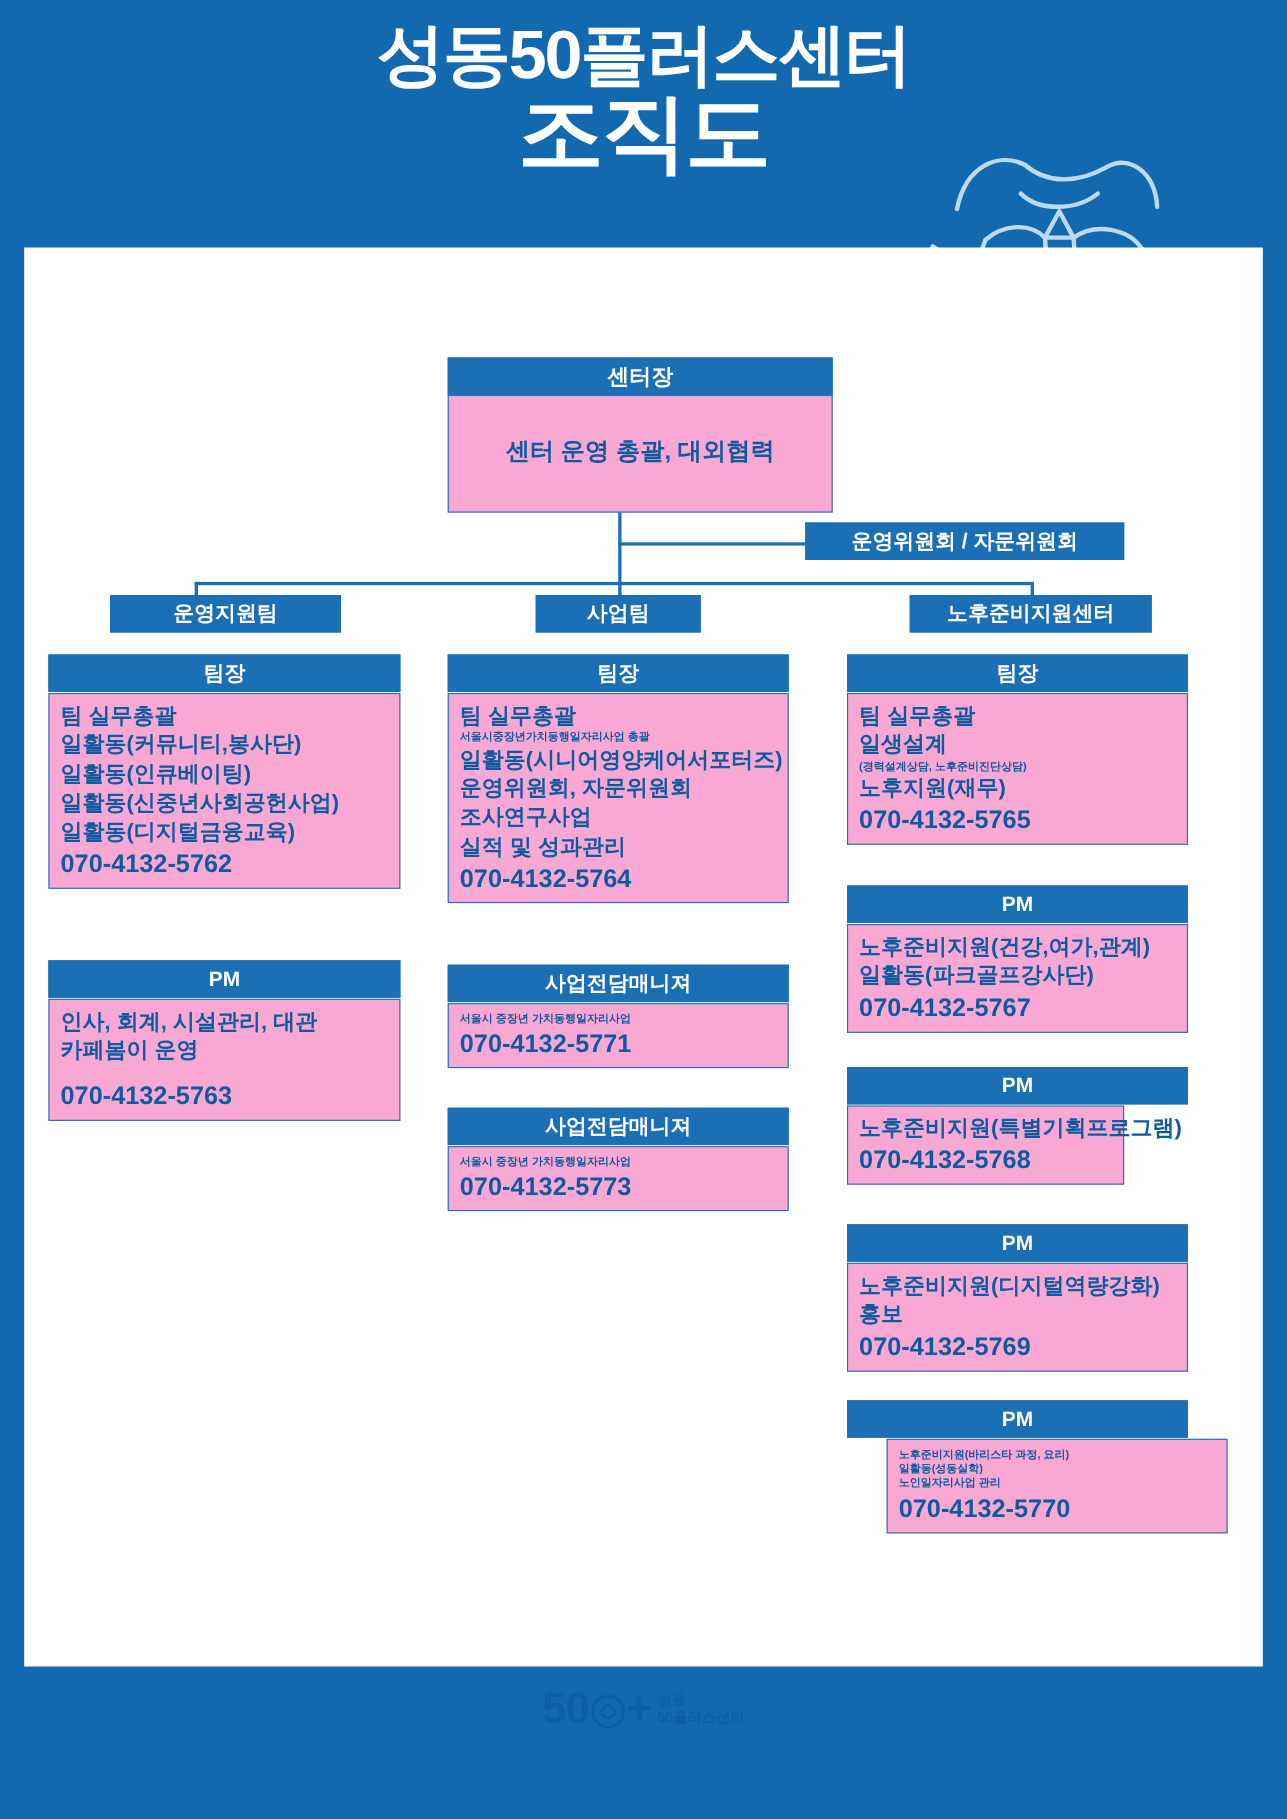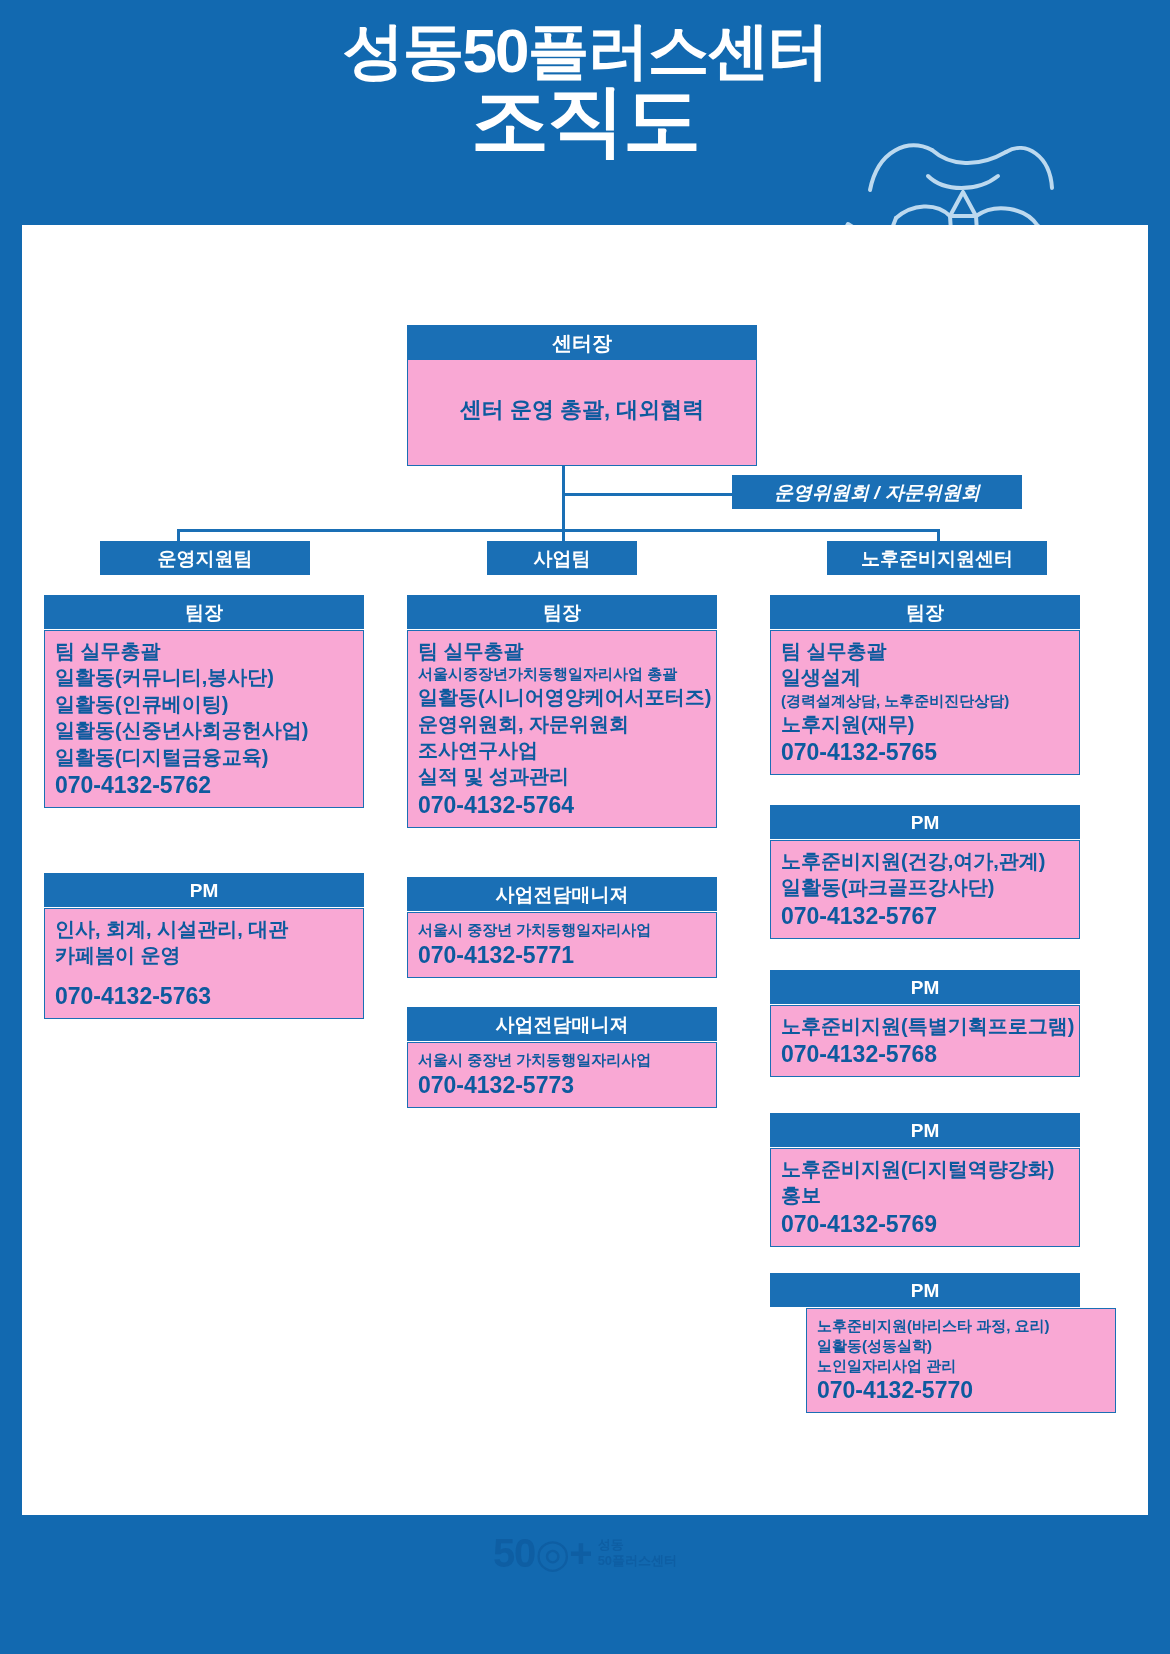--- a/index.html
+++ b/index.html
@@ -99,21 +99,21 @@
     background: #f9a8d4;
     color: #0d5a9e;
     padding: 7px 10px 8px 10px;
   }
   .body .ln {
     font-size: 20px;
     font-weight: bold;
     line-height: 1.32;
     white-space: nowrap;
   }
-  .body .ln.sm { font-size: 15px; }
+  .body .ln.sm { font-size: 10px; }
   .body .tel {
     font-size: 23px;
     font-weight: bold;
     letter-spacing: 0px;
     margin-top: 2px;
     white-space: nowrap;
   }
   .body .tel.gap { margin-top: 14px; }
   .center-body {
     font-size: 22px;
@@ -165,21 +165,21 @@
     <div class="line" style="left:540px; top:304px; width:3px; height:30px;"></div>
     <div class="line" style="left:915px; top:304px; width:3px; height:30px;"></div>
 
     <div class="node" style="left:345px; top:100px; width:390px;padding-left:40px;">
       <div class="hdr big">센터장</div>
       <div class="body">
         <div class="center-body">센터 운영 총괄, 대외협력</div>
       </div>
     </div>
 
-    <div class="node" style="left:710px; top:250px; width:290px;font-style:italic;">
+    <div class="node" style="left:710px; top:250px; width:290px;">
       <div class="hdr">운영위원회 / 자문위원회</div>
     </div>
 
     <div class="node" style="left:78px; top:316px; width:210px;">
       <div class="hdr">운영지원팀</div>
     </div>
     <div class="node" style="left:22px; top:370px; width:320px;">
       <div class="hdr">팀장</div>
     </div>
     <div class="node" style="left:22px; top:405px; width:320px;">
@@ -262,21 +262,21 @@
       <div class="body">
         <div class="ln">노후준비지원(건강,여가,관계)</div>
         <div class="ln">일활동(파크골프강사단)</div>
         <div class="tel">070-4132-5767</div>
       </div>
     </div>
 
     <div class="node" style="left:748px; top:745px; width:310px;">
       <div class="hdr">PM</div>
     </div>
-    <div class="node" style="left:748px; top:780px; width:310px;">
+    <div class="node" style="left:748px; top:780px; width:252px;">
       <div class="body">
         <div class="ln">노후준비지원(특별기획프로그램)</div>
         <div class="tel">070-4132-5768</div>
       </div>
     </div>
 
     <div class="node" style="left:748px; top:888px; width:310px;">
       <div class="hdr">PM</div>
     </div>
     <div class="node" style="left:748px; top:923px; width:310px;">

